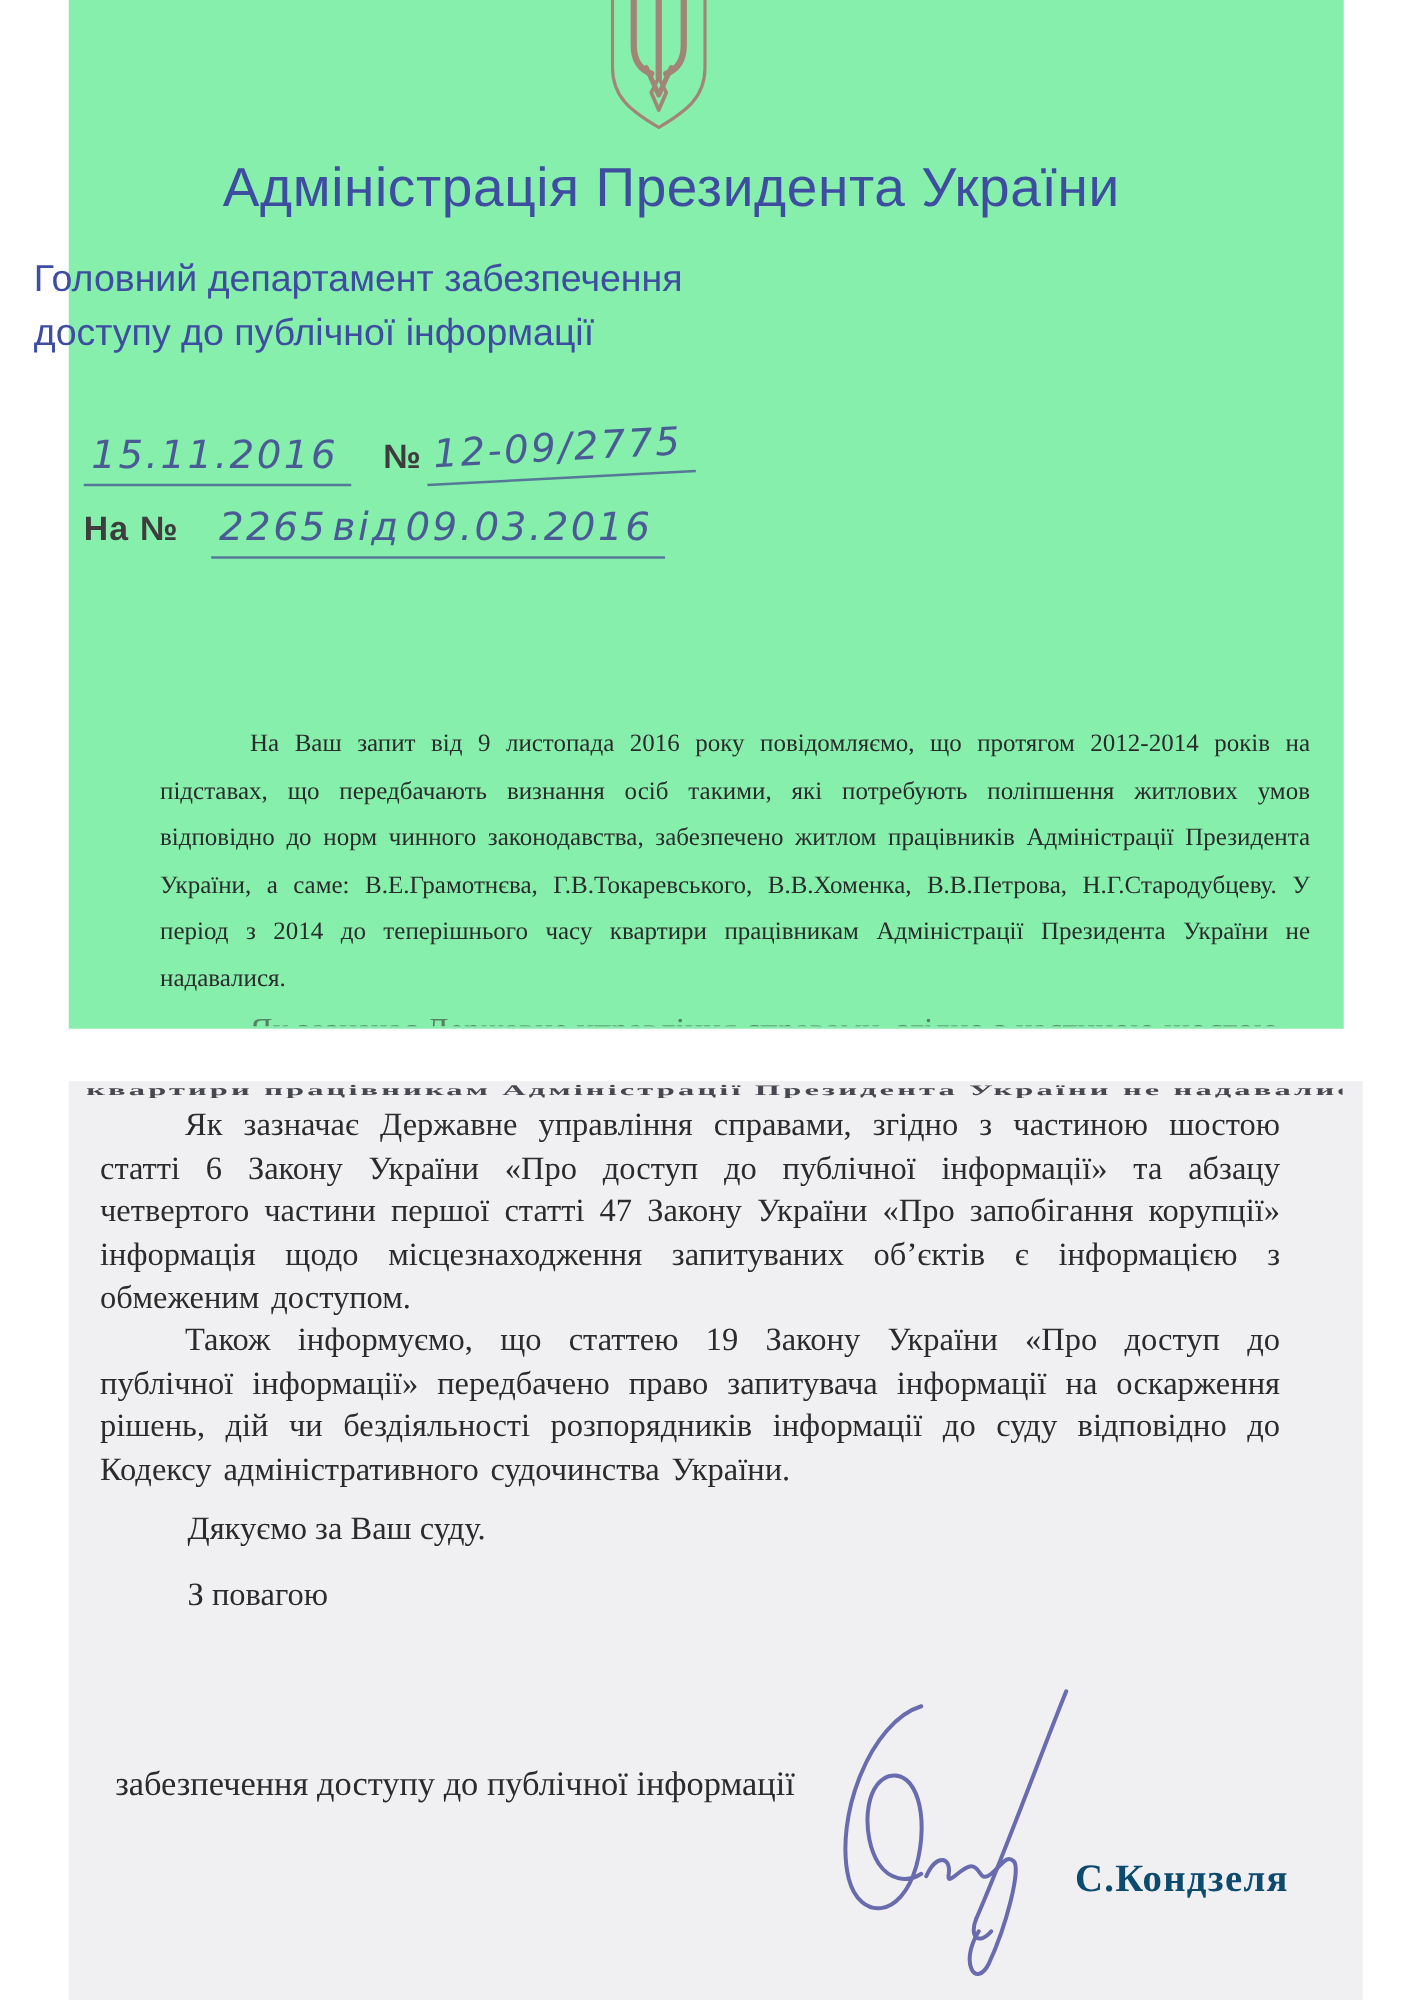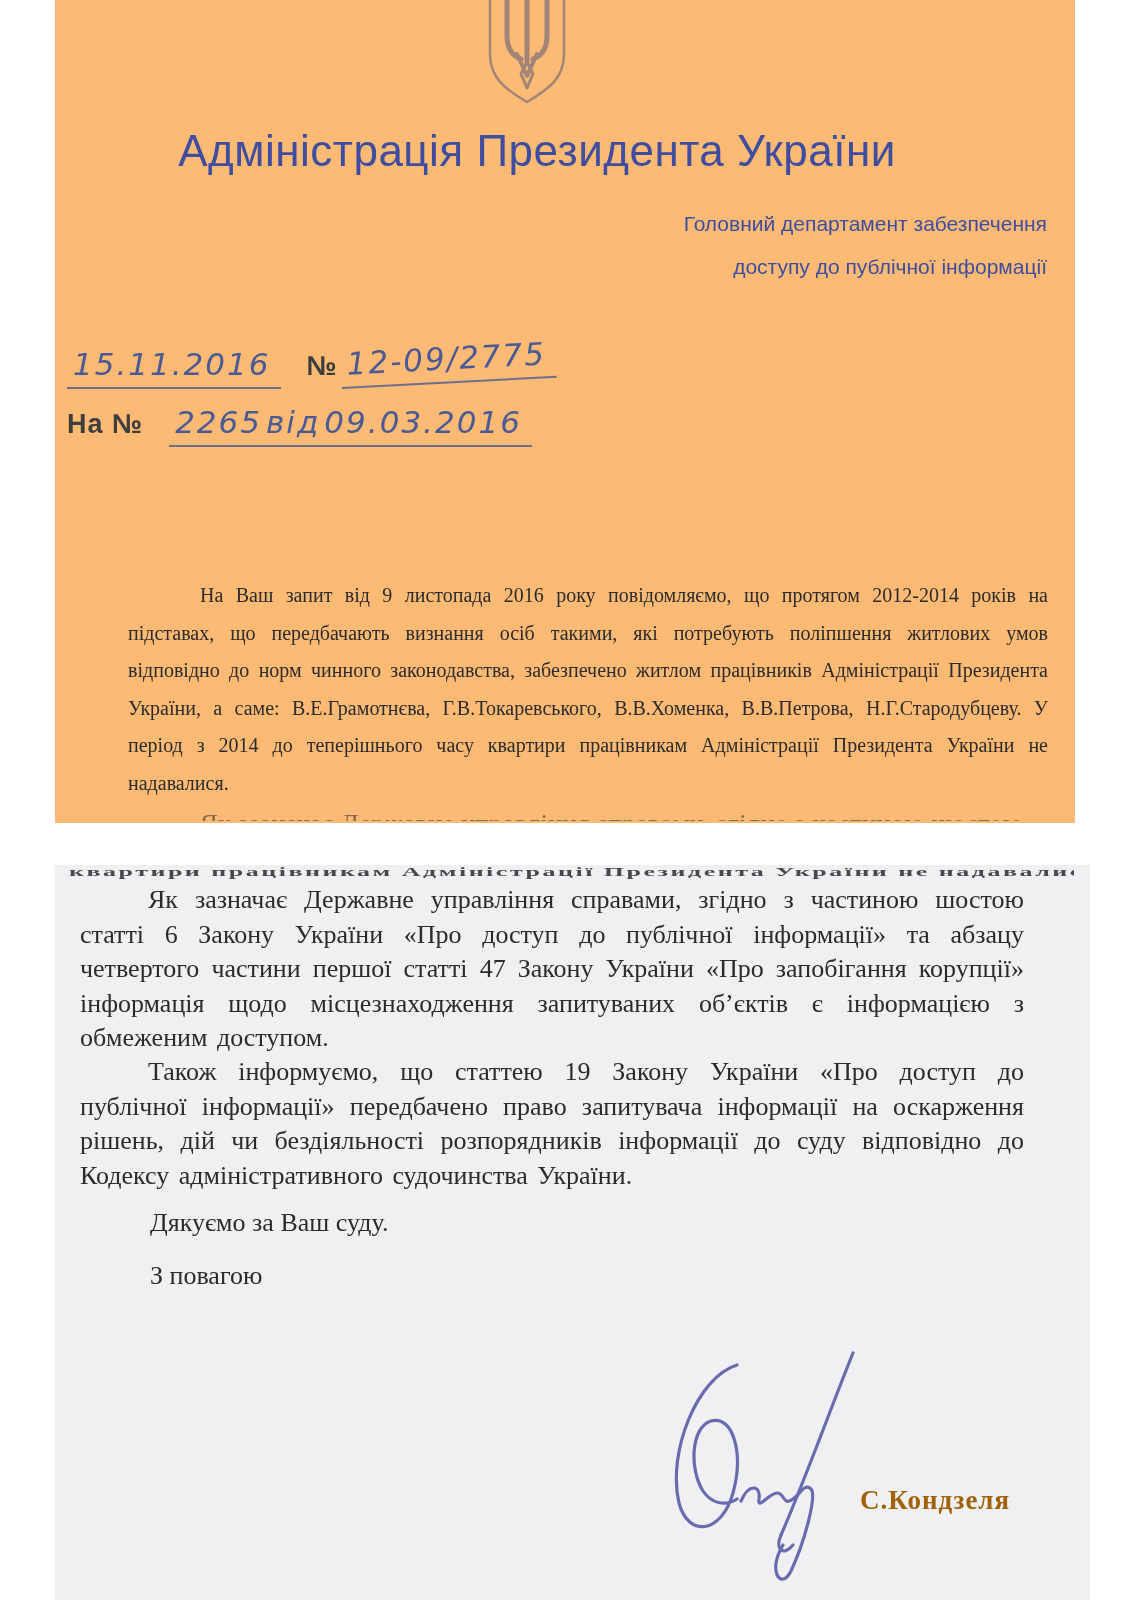--- a/index.html
+++ b/index.html
@@ -1,32 +1,32 @@
 <!DOCTYPE html>
 <html lang="uk"><head>
 <meta charset="utf-8">
 <style>
   html,body{margin:0;padding:0;background:#ffffff;}
   #page{position:relative;width:1130px;height:1600px;background:#ffffff;overflow:hidden;
         font-family:"Liberation Serif", serif;color:#2b2b2b;}
 
   
   .scan{position:absolute;}
-  #scan-top{left:55px;top:0;width:1020px;height:823px;background:#fdba74;}
+  #scan-top{left:55px;top:0;width:1020px;height:823px;background:#86efac;}
   #scan-bottom{left:55px;top:865px;width:1035px;height:735px;background:#f0f0f2;}
 
   
   .emblem{position:absolute;left:430px;top:-4px;width:84px;height:118px;}
   .org-title{position:absolute;left:0;top:126px;width:100%;text-align:center;
              transform:translateX(-28px);
              font-family:"Liberation Sans", sans-serif;font-size:44px;font-weight:500;
              color:#3f4da0;letter-spacing:0.5px;}
-  .dept{position:absolute;left:0;top:202px;width:100%;text-align:right;
+  .dept{position:absolute;left:0;top:202px;width:100%;text-align:left;
         transform:translateX(-28px);
-        font-family:"Liberation Sans", sans-serif;font-size:21px;line-height:43px;
+        font-family:"Liberation Sans", sans-serif;font-size:30px;line-height:43px;
         color:#3f4da0;}
 
   
   .ref-line{position:absolute;left:12px;white-space:nowrap;}
   #ref-line1{top:346px;}
   #ref-line2{top:404px;}
   .hw{font-family:"DejaVu Sans", sans-serif;font-style:italic;color:#4a5a94;
       font-size:31px;letter-spacing:2px;}
   .hw-u{border-bottom:2px solid rgba(74,90,148,0.8);padding:0 10px 5px 6px;display:inline-block;}
   .tilt{transform:rotate(-3deg);transform-origin:left bottom;}
@@ -48,22 +48,22 @@
               font-size:27px;line-height:37.5px;text-indent:72px;opacity:0.55;text-align:justify;}
   #artifact-line{position:absolute;left:14px;top:1px;width:1005px;font-size:26px;
                  font-weight:bold;letter-spacing:2.5px;color:#2a2a33;
                  transform:scaleY(0.45);transform-origin:top left;opacity:0.85;
                  filter:blur(0.4px);white-space:nowrap;overflow:hidden;}
 
   
   .sig-title{position:absolute;left:28px;top:543px;width:562px;text-align:center;
              font-size:27.5px;line-height:37.5px;}
   .sig-svg{position:absolute;left:590px;top:470px;width:230px;height:255px;}
-  .sig-name{position:absolute;left:805px;top:620px;font-size:27px;font-weight:bold;
-            letter-spacing:1px;color:#a16207;white-space:nowrap;}
+  .sig-name{position:absolute;left:805px;top:620px;font-size:31px;font-weight:bold;
+            letter-spacing:1px;color:#0c4a6e;white-space:nowrap;}
 </style>
 </head>
 <body>
 
 <div id="page">
 
   <div id="scan-top" class="scan">
 
     <svg class="emblem" viewBox="0 0 84 118">
       <g fill="none" stroke="#a28577" stroke-linecap="round" stroke-linejoin="round">
@@ -109,20 +109,21 @@
 
     <div id="para2" class="para">Як зазначає Державне управління справами, згідно з частиною шостою статті 6 Закону України «Про доступ до публічної інформації» та абзацу четвертого частини першої статті 47 Закону України «Про запобігання корупції» інформація щодо місцезнаходження запитуваних об’єктів є інформацією з обмеженим доступом.</div>
 
     <div id="para3" class="para">Також інформуємо, що статтею 19 Закону України «Про доступ до публічної інформації» передбачено право запитувача інформації на оскарження рішень, дій чи бездіяльності розпорядників інформації до суду відповідно до Кодексу адміністративного судочинства України.</div>
 
     <div id="thanks" class="simple-line">Дякуємо за Ваш суду.</div>
 
     <div id="closing" class="simple-line">З повагою</div>
 
     <div class="sig-title">
+      <div>забезпечення доступу до публічної інформації</div>
     </div>
 
     <svg class="sig-svg" viewBox="0 0 230 255">
       <g fill="none" stroke="#5a5ea8" stroke-width="3.2" stroke-linecap="round" stroke-linejoin="round" opacity="0.9">
 
         <path d="M92,30 C52,42 22,118 34,168 C43,202 76,200 88,158 C99,118 88,80 66,86 C46,92 44,134 58,156 C66,168 80,172 92,164"></path>
 
         <path d="M96,166 C104,148 116,150 114,164 C112,176 124,158 132,158 C140,158 138,172 148,164 C156,158 160,148 166,154 C172,160 160,206 146,236 C136,256 122,236 138,210"></path>
 
         <path d="M208,18 C190,62 158,150 136,200"></path>

